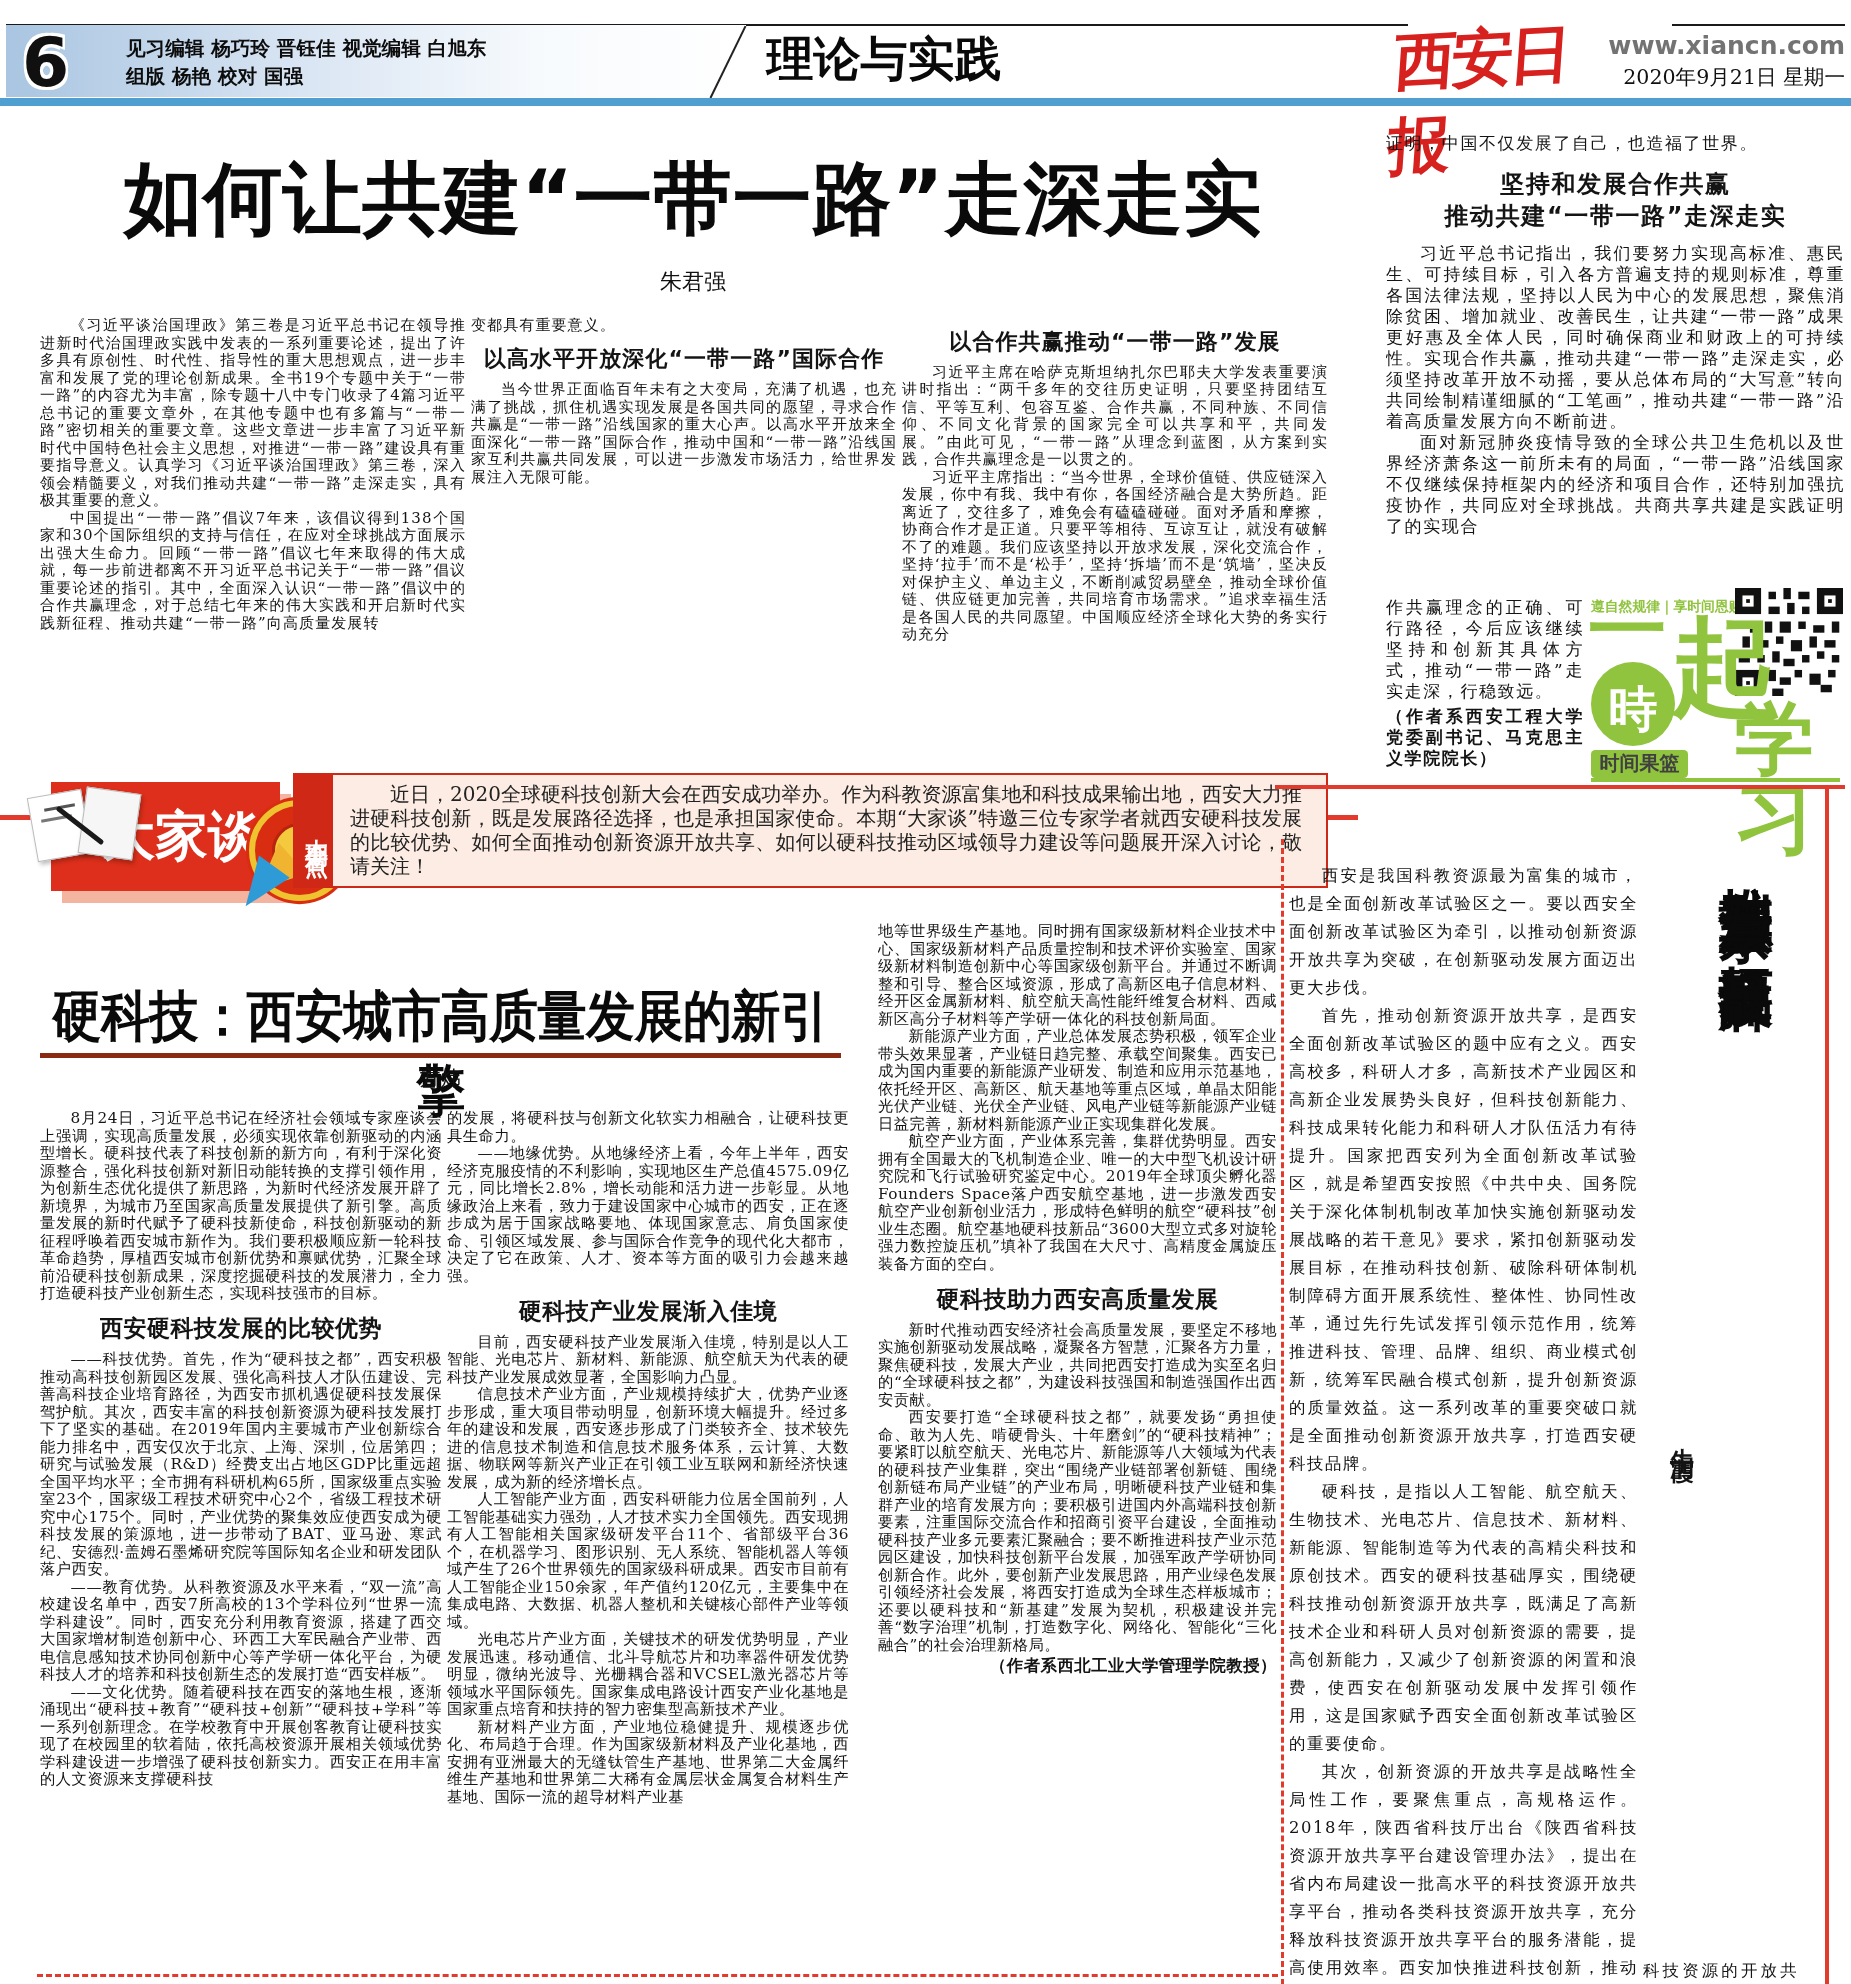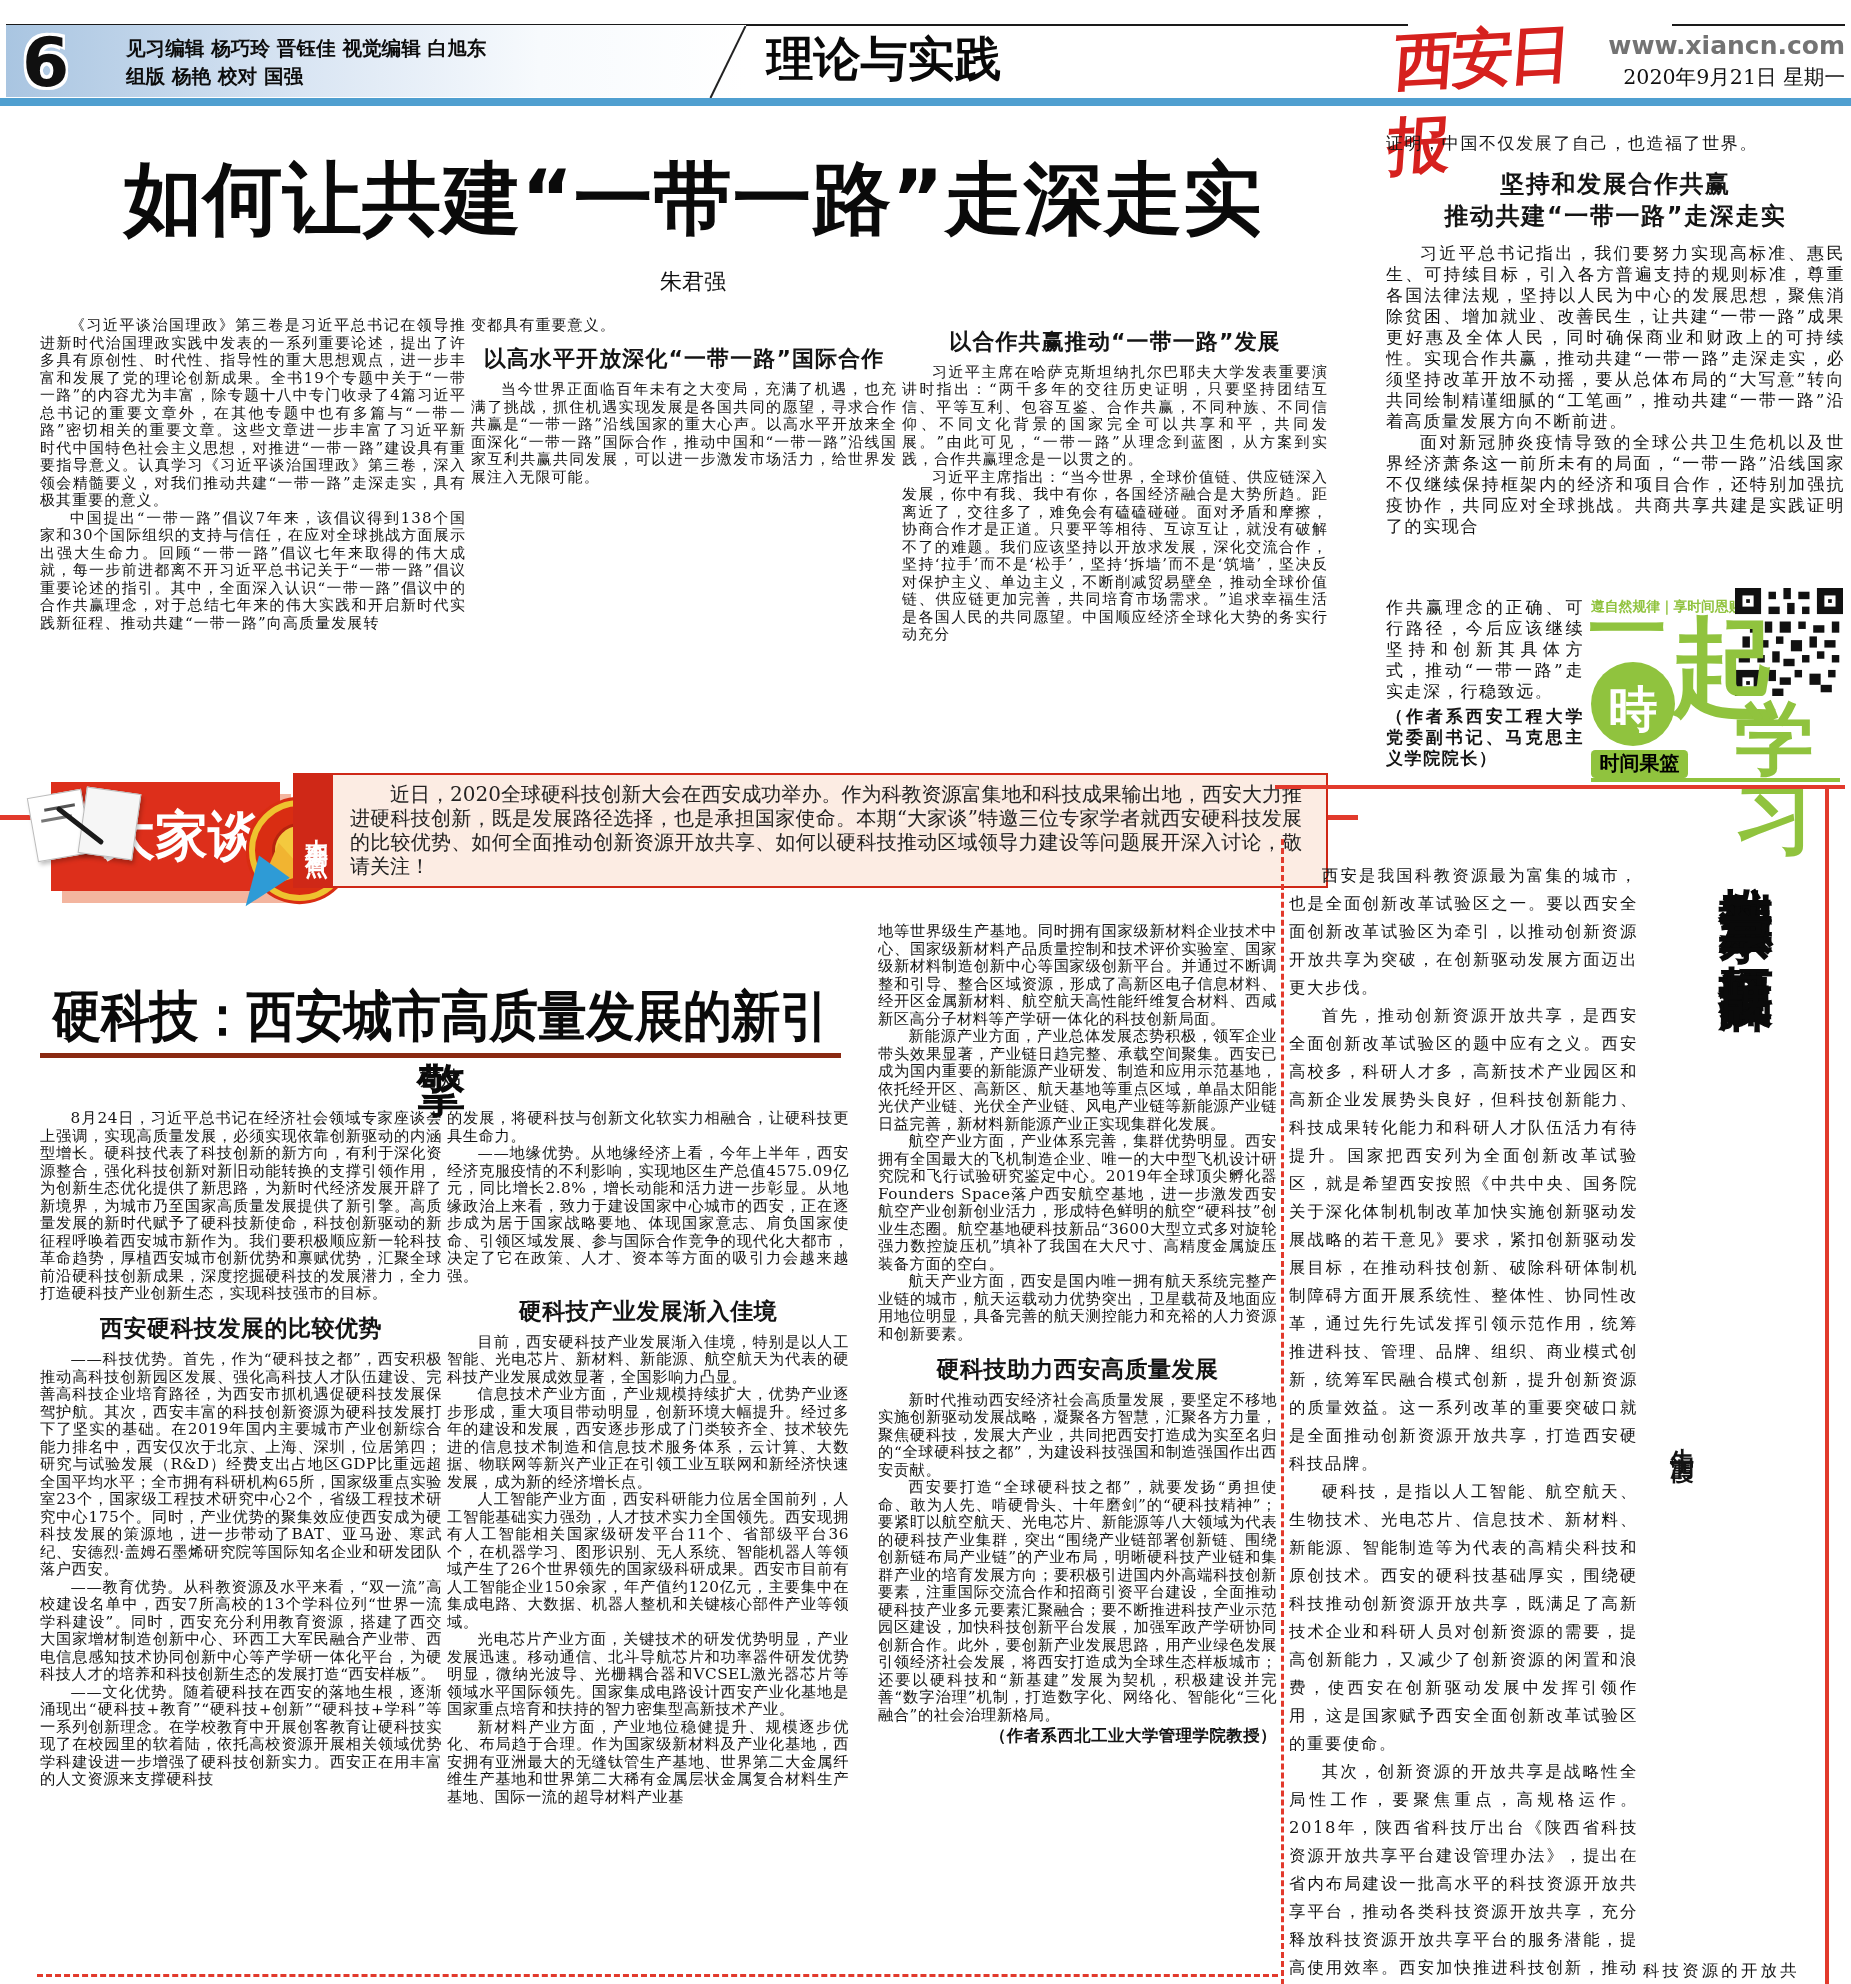--- a/index.html
+++ b/index.html
@@ -156,21 +156,21 @@
       <rect x="25" y="3" width="1" height="1" fill="#111"></rect>
       <rect x="3" y="25" width="1" height="1" fill="#111"></rect>
   </svg>
   <div class="abs sans green" style="left:-3.2px;top:3.2px;font-size:79px;font-weight:900;line-height:79px;">一</div>
   <div class="abs sans green" style="left:80px;top:25.4px;font-size:108px;font-weight:900;line-height:108px;">起</div>
   <div class="abs greenbg" style="left:0;top:74px;width:84px;height:84px;border-radius:50%;">
     <div class="abs sans" style="left:0;top:15px;width:84px;text-align:center;font-size:49px;font-weight:900;color:#fff;">時</div>
   </div>
   <div class="abs sans green" style="left:144px;top:112px;font-size:79px;font-weight:900;line-height:79px;letter-spacing:-9.5px;">学习</div>
   <div class="abs greenbg" style="left:0;top:162px;width:97px;height:27.5px;border-radius:4.2px;">
-    <div class="sans" style="text-align:center;font-size:20px;font-weight:900;color:#000000;line-height:27.5px;">时间果篮</div>
+    <div class="sans" style="text-align:center;font-size:20px;font-weight:900;color:#404040;line-height:27.5px;">时间果篮</div>
   </div>
   <div class="abs greenbg" style="left:0;top:190px;width:249px;height:4.2px;"></div>
 </div>
 
 <div class="abs redline" style="left:0;top:815px;width:33px;height:4.8px;"></div>
 <div class="abs redline" style="left:1327px;top:815px;width:31px;height:4.8px;"></div>
 
 <div class="abs djt-shadow" style="left:62px;top:794px;width:229px;height:109px;"></div>
 <div class="abs djt-red" style="left:51px;top:782px;width:229px;height:109px;">
   <div class="sans djt-text" style="padding-left:32px;">大家谈</div>
@@ -212,21 +212,20 @@
   <p>目前，西安硬科技产业发展渐入佳境，特别是以人工智能、光电芯片、新材料、新能源、航空航天为代表的硬科技产业发展成效显著，全国影响力凸显。</p>
   <p>信息技术产业方面，产业规模持续扩大，优势产业逐步形成，重大项目带动明显，创新环境大幅提升。经过多年的建设和发展，西安逐步形成了门类较齐全、技术较先进的信息技术制造和信息技术服务体系，云计算、大数据、物联网等新兴产业正在引领工业互联网和新经济快速发展，成为新的经济增长点。</p>
   <p>人工智能产业方面，西安科研能力位居全国前列，人工智能基础实力强劲，人才技术实力全国领先。西安现拥有人工智能相关国家级研发平台11个、省部级平台36个，在机器学习、图形识别、无人系统、智能机器人等领域产生了26个世界领先的国家级科研成果。西安市目前有人工智能企业150余家，年产值约120亿元，主要集中在集成电路、大数据、机器人整机和关键核心部件产业等领域。</p>
   <p>光电芯片产业方面，关键技术的研发优势明显，产业发展迅速。移动通信、北斗导航芯片和功率器件研发优势明显，微纳光波导、光栅耦合器和VCSEL激光器芯片等领域水平国际领先。国家集成电路设计西安产业化基地是国家重点培育和扶持的智力密集型高新技术产业。</p>
   <p>新材料产业方面，产业地位稳健提升、规模逐步优化、布局趋于合理。作为国家级新材料及产业化基地，西安拥有亚洲最大的无缝钛管生产基地、世界第二大金属纤维生产基地和世界第二大稀有金属层状金属复合材料生产基地、国际一流的超导材料产业基</p>
 </div>
 <div class="abs body-col a2col" style="left:878px;top:923px;width:399px;height:1013px;">
   <p class="cont">地等世界级生产基地。同时拥有国家级新材料企业技术中心、国家级新材料产品质量控制和技术评价实验室、国家级新材料制造创新中心等国家级创新平台。并通过不断调整和引导、整合区域资源，形成了高新区电子信息材料、经开区金属新材料、航空航天高性能纤维复合材料、西咸新区高分子材料等产学研一体化的科技创新局面。</p>
   <p>新能源产业方面，产业总体发展态势积极，领军企业带头效果显著，产业链日趋完整、承载空间聚集。西安已成为国内重要的新能源产业研发、制造和应用示范基地，依托经开区、高新区、航天基地等重点区域，单晶太阳能光伏产业链、光伏全产业链、风电产业链等新能源产业链日益完善，新材料新能源产业正实现集群化发展。</p>
   <p>航空产业方面，产业体系完善，集群优势明显。西安拥有全国最大的飞机制造企业、唯一的大中型飞机设计研究院和飞行试验研究鉴定中心。2019年全球顶尖孵化器Founders Space落户西安航空基地，进一步激发西安航空产业创新创业活力，形成特色鲜明的航空“硬科技”创业生态圈。航空基地硬科技新品“3600大型立式多对旋轮强力数控旋压机”填补了我国在大尺寸、高精度金属旋压装备方面的空白。</p>
-  <p>航天产业方面，西安是国内唯一拥有航天系统完整产业链的城市，航天运载动力优势突出，卫星载荷及地面应用地位明显，具备完善的航天测控能力和充裕的人力资源和创新要素。</p>
   <p class="colhead">硬科技助力西安高质量发展</p>
   <p>新时代推动西安经济社会高质量发展，要坚定不移地实施创新驱动发展战略，凝聚各方智慧，汇聚各方力量，聚焦硬科技，发展大产业，共同把西安打造成为实至名归的“全球硬科技之都”，为建设科技强国和制造强国作出西安贡献。</p>
   <p>西安要打造“全球硬科技之都”，就要发扬“勇担使命、敢为人先、啃硬骨头、十年磨剑”的“硬科技精神”；要紧盯以航空航天、光电芯片、新能源等八大领域为代表的硬科技产业集群，突出“围绕产业链部署创新链、围绕创新链布局产业链”的产业布局，明晰硬科技产业链和集群产业的培育发展方向；要积极引进国内外高端科技创新要素，注重国际交流合作和招商引资平台建设，全面推动硬科技产业多元要素汇聚融合；要不断推进科技产业示范园区建设，加快科技创新平台发展，加强军政产学研协同创新合作。此外，要创新产业发展思路，用产业绿色发展引领经济社会发展，将西安打造成为全球生态样板城市；还要以硬科技和“新基建”发展为契机，积极建设并完善“数字治理”机制，打造数字化、网络化、智能化“三化融合”的社会治理新格局。</p>
   <p class="cont authnote" style="text-align:right;font-size:16.4px;margin-top:3.2px;">（作者系西北工业大学管理学院教授）</p>
 </div>
 
 <div class="abs reddash-h" style="left:37px;top:1974px;width:1241px;height:0;"></div>
 <div class="abs reddash-v" style="left:1281px;top:839px;width:0;height:1146px;"></div>
 
 <div class="abs redline" style="left:1275px;top:785px;width:570px;height:3.7px;"></div>

